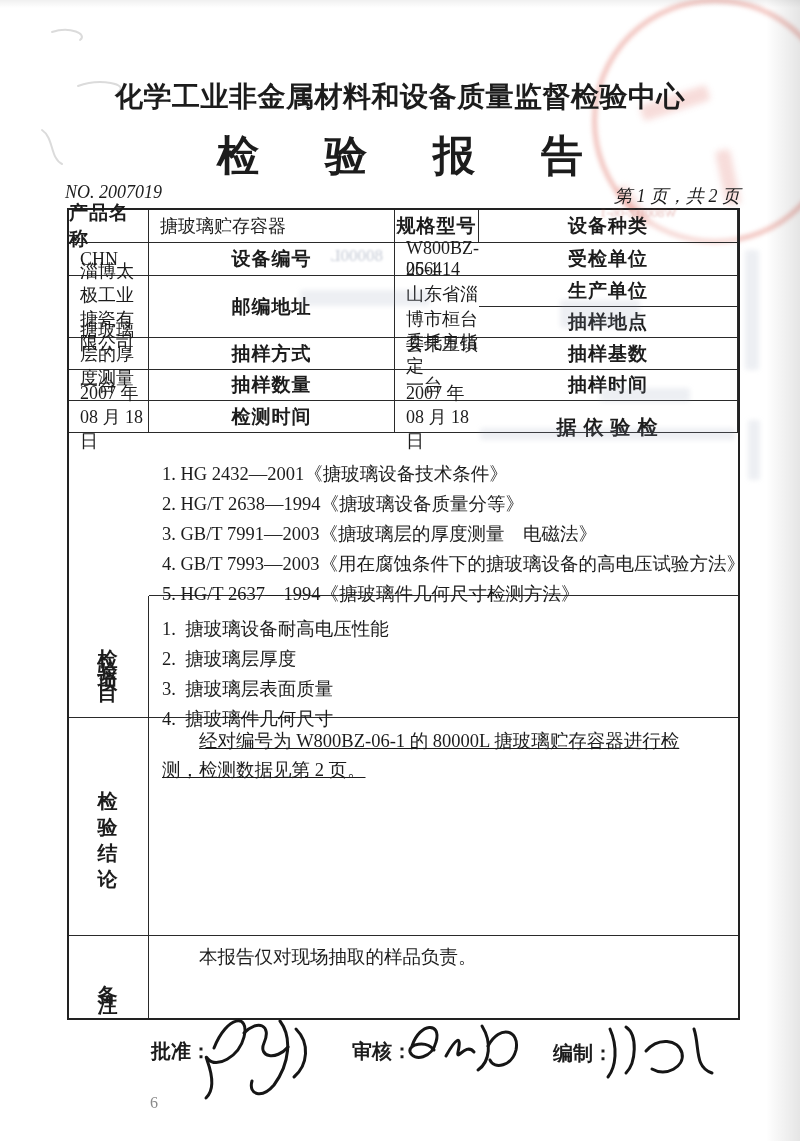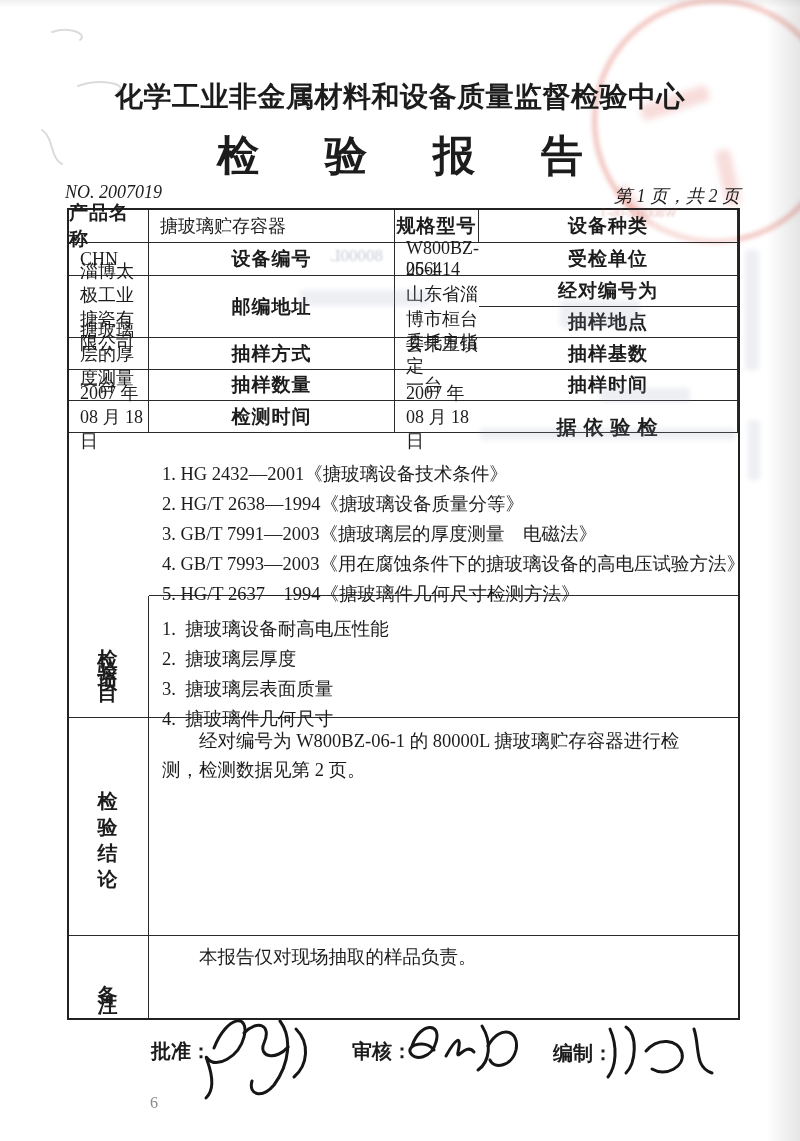--- a/index.html
+++ b/index.html
@@ -46,21 +46,21 @@
   .vlab{display:flex;align-items:center;justify-content:center;}
   .vlab span{writing-mode:vertical-rl;text-orientation:upright;
     font-family:"Liberation Sans",sans-serif;font-weight:700;font-size:20px;}
   .ls-basis span{letter-spacing:16px;}
   .ls-items span{letter-spacing:12px;}
   .ls-concl span{letter-spacing:26px;}
   .ls-rem span{letter-spacing:8px;}
   .list-cell{padding:26px 10px 0 13px;font-size:18.5px;line-height:30px;position:relative;}
   .list-cell.items{padding-top:18px;}
   .list-cell div{white-space:pre;}
-  .concl-cell{position:relative;font-size:18.5px;line-height:29px;}
+  .concl-cell{position:relative;font-size:18.5px;line-height:29px;text-decoration:underline;}
   .concl-text{padding:9px 24px 0 13px;text-indent:2em;}
 
   
   .stamp{position:absolute;left:-67px;top:-208px;pointer-events:none;}
   .corner-stamp{position:absolute;left:592px;top:-2px;width:236px;height:236px;
     border:5px solid rgba(224,116,106,0.42);border-radius:50%;filter:blur(2px);}
   .corner-blob{position:absolute;background:rgba(224,116,106,0.25);filter:blur(3px);border-radius:4px;}
 
   
   .rem-text{padding:8px 10px 0 13px;font-size:18.5px;text-indent:2em;}
@@ -107,21 +107,21 @@
     <div class="cell lab br bb">设备编号</div>
     <div class="cell val bb">W800BZ-06-1</div>
 
     <div class="cell lab br bb">受检单位</div>
     <div class="cell val br bb span2r">淄博太极工业搪瓷有限公司</div>
     <div class="cell lab br bb span2r">邮编地址</div>
     <div class="cell val val2l bb span2r">
       <div>256414</div>
       <div>山东省淄博市桓台县果里镇</div>
     </div>
-    <div class="cell lab br bb">经对编号为</div>
+    <div class="cell lab br bb">生产单位</div>
 
     <div class="cell lab br bb">抽样地点</div>
     <div class="cell val br bb">搪玻璃层的厚度测量</div>
     <div class="cell lab br bb">抽样方式</div>
     <div class="cell val bb">委托方指定</div>
 
     <div class="cell lab br bb">抽样基数</div>
     <div class="cell val br bb">一台</div>
     <div class="cell lab br bb">抽样数量</div>
     <div class="cell val bb">一台</div>

